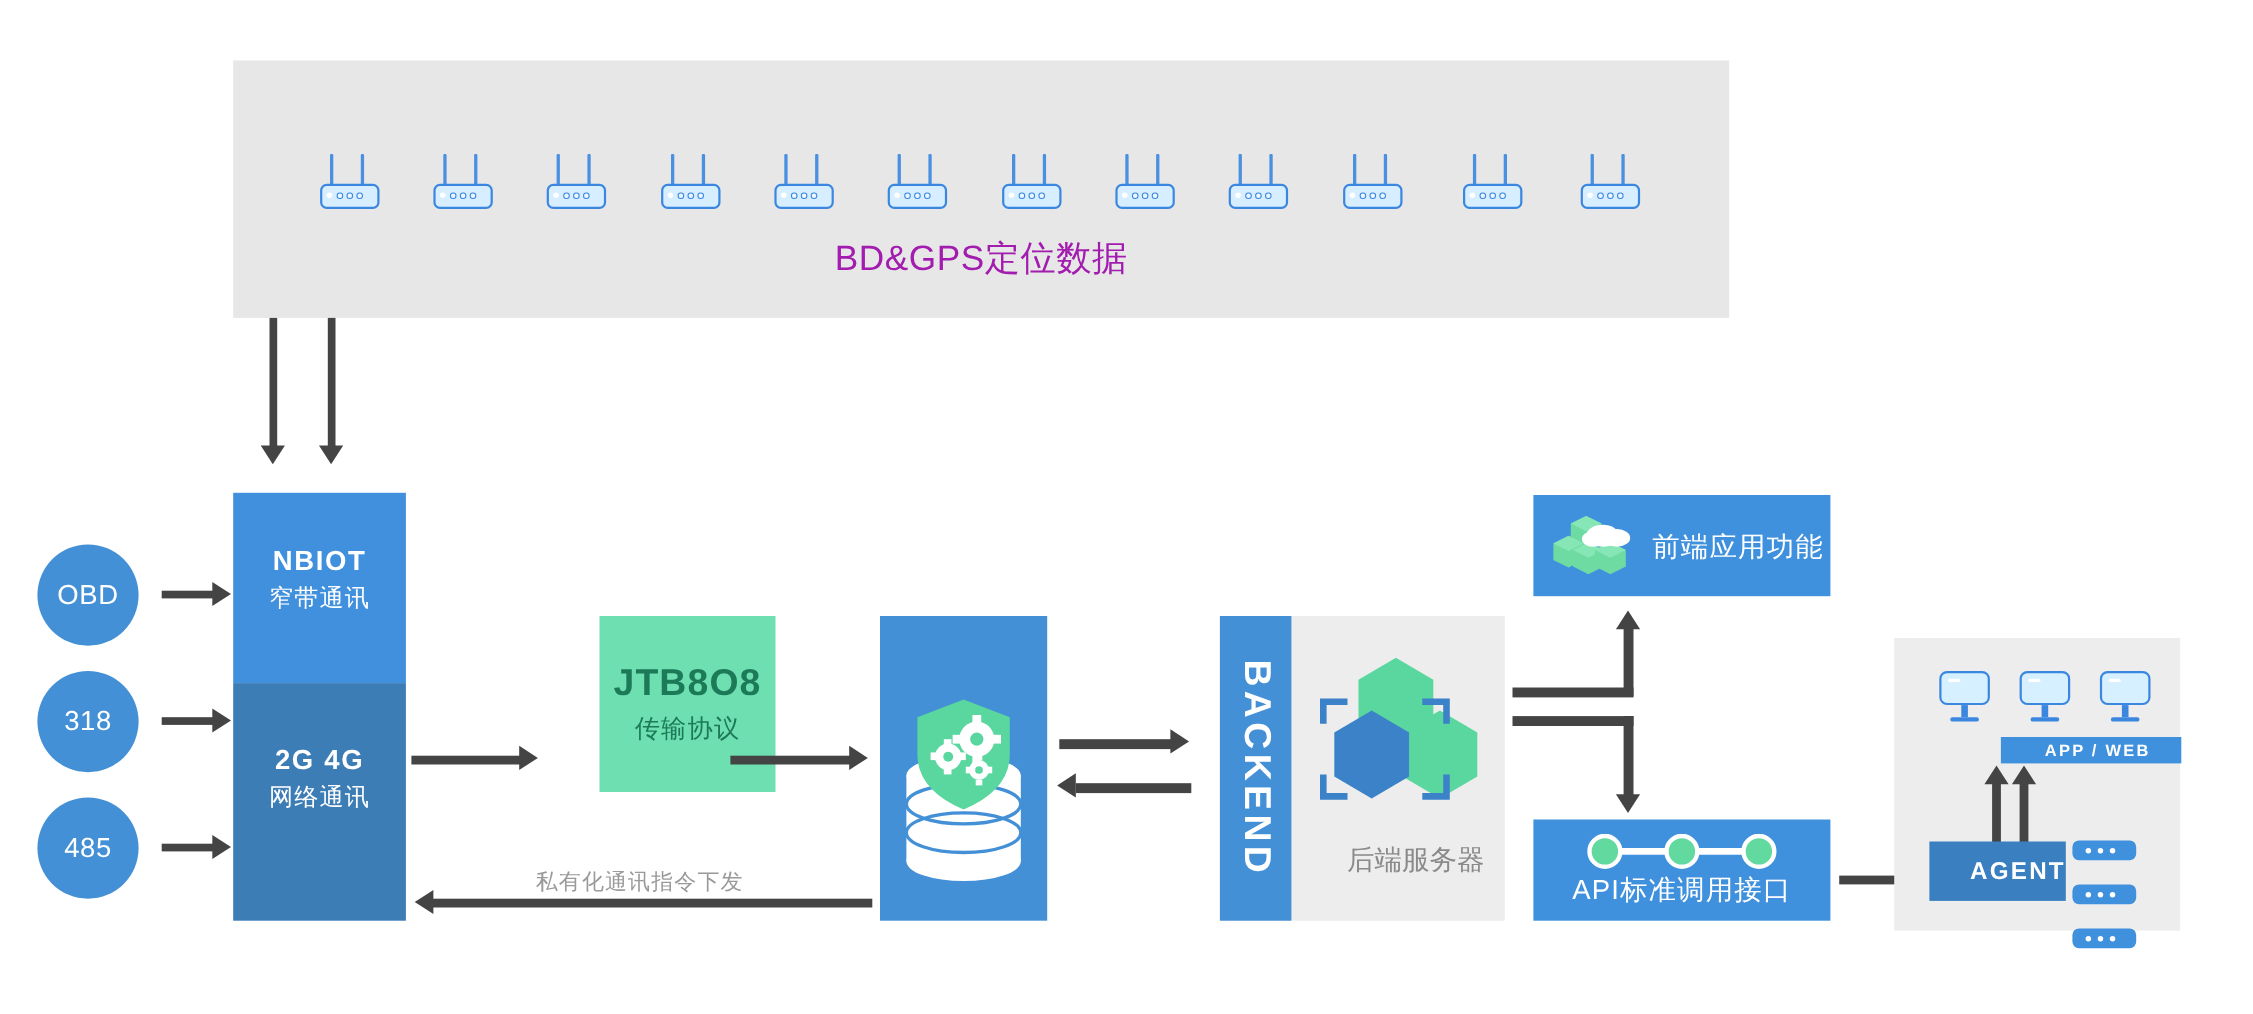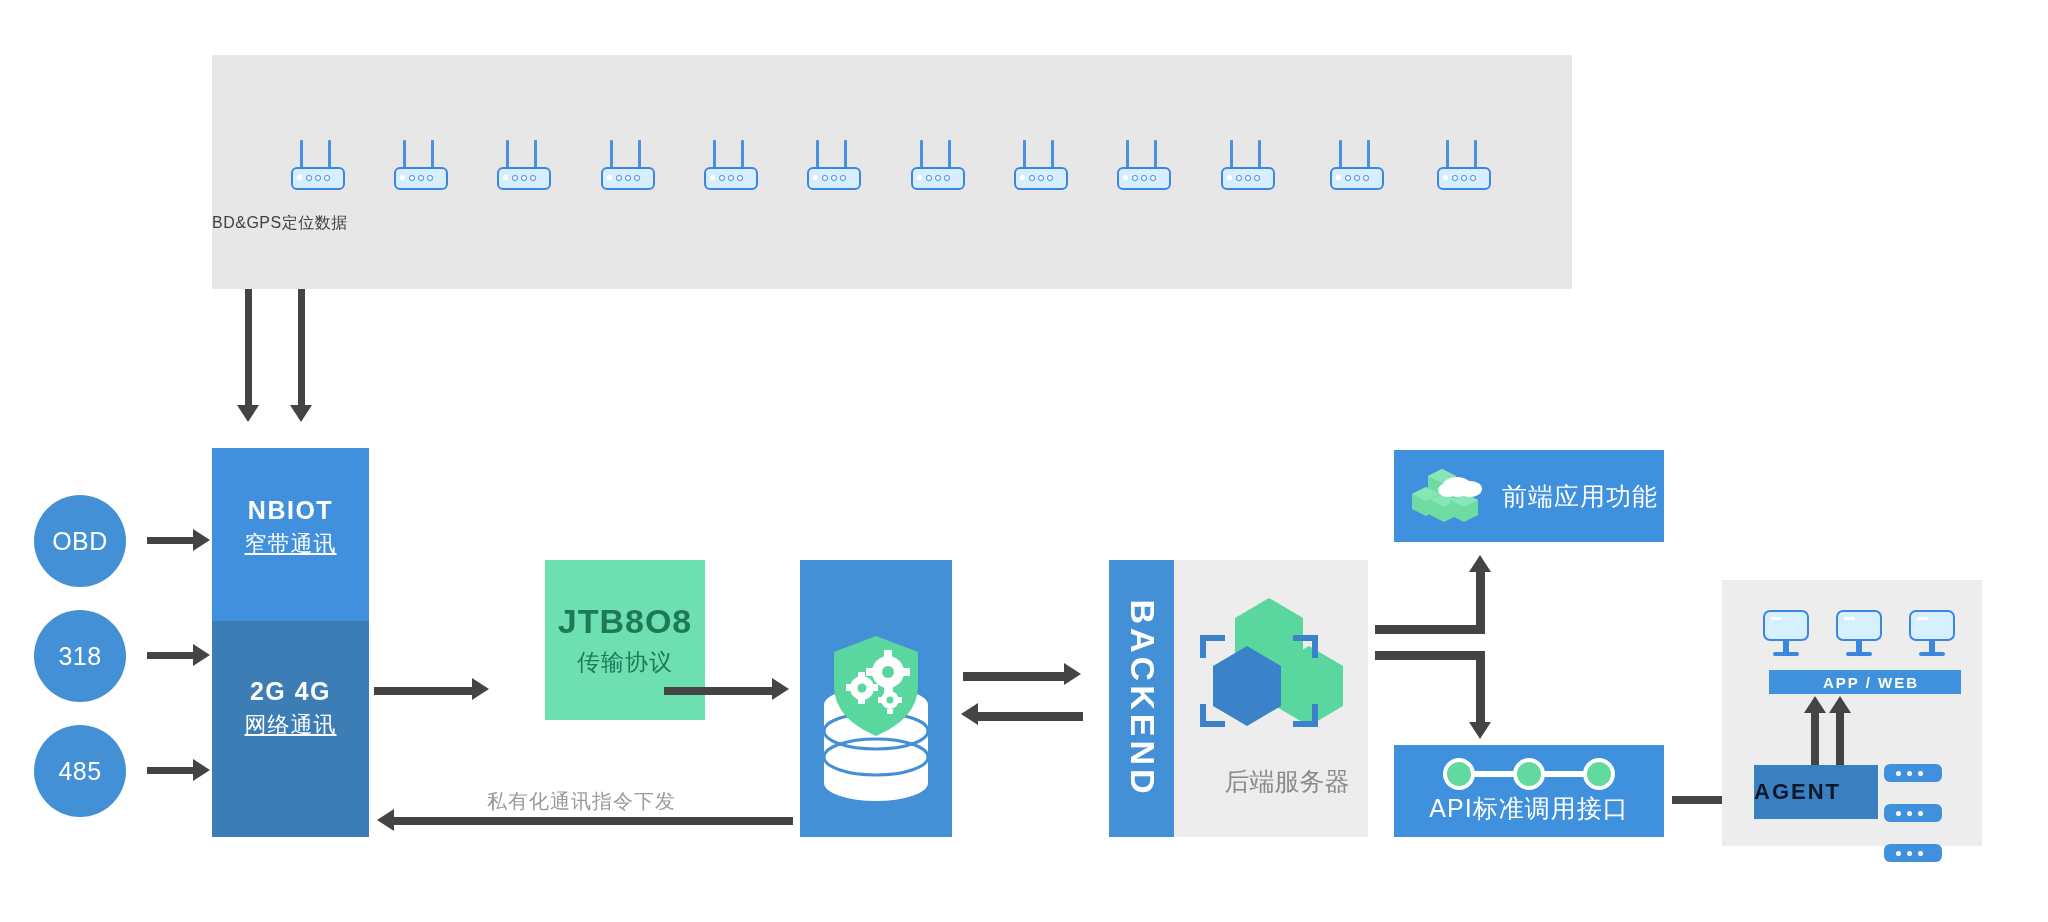--- a/index.html
+++ b/index.html
@@ -9,22 +9,22 @@
     width:2048px;height:922px;position:relative;overflow:hidden;
   }
   #stage{position:absolute;left:0;top:0;width:2048px;height:922px;}
   .abs{position:absolute;box-sizing:border-box;}
 
   
   .gray-band{
     background:#e7e7e7;
   }
   .band-label{
-    color:#404040;font-size:16px;letter-spacing:.5px;
-    text-align:left;width:100%;
+    color:#a21caf;font-size:32px;letter-spacing:.5px;
+    text-align:center;width:100%;
   }
 
   
   .router{position:absolute;}
   .router .ant{
     position:absolute;width:3px;height:28px;background:#4a90e2;border-radius:1px;
   }
   .router .ant.l{left:9px;top:0;}
   .router .ant.r{left:37px;top:0;}
   .router .body{
@@ -55,21 +55,21 @@
   .circ{
     border-radius:50%;background:#4490d6;color:#ffffff;
     display:flex;align-items:center;justify-content:center;
     font-size:25px;letter-spacing:.5px;
   }
 
   
   .nb-top{background:#4090dd;color:#fff;}
   .nb-bot{background:#3d7db5;color:#fff;}
   .nb-en{font-size:25px;font-weight:bold;letter-spacing:1.5px;text-align:center;}
-  .nb-cn{font-size:22px;text-align:center;margin-top:4px;letter-spacing:1px;text-decoration:underline;}
+  .nb-cn{font-size:22px;text-align:center;margin-top:4px;letter-spacing:1px;}
 
   
   .proto{
     background:#6ddfb1;display:flex;flex-direction:column;
     align-items:center;justify-content:center;
   }
   .proto .en{color:#1d7a58;font-size:34px;font-weight:bold;letter-spacing:1px;}
   .proto .cn{color:#1d7a58;font-size:23px;margin-top:6px;letter-spacing:1px;}
 
   
@@ -98,22 +98,22 @@
   .monitor .scr .dash{
     position:absolute;left:6px;top:5px;width:11px;height:3px;background:#ffffff;border-radius:2px;
   }
   .monitor .neck{position:absolute;left:20px;top:31px;width:6px;height:11px;background:#3b87e0;}
   .monitor .base{position:absolute;left:10px;top:42px;width:26px;height:4px;background:#3b87e0;border-radius:2px;}
   .appweb{
     background:#3f90dd;color:#ffffff;font-size:15px;font-weight:bold;letter-spacing:2px;
     display:flex;align-items:center;justify-content:center;
   }
   .agent-box{
-    background:#3a7fc0;color:#0f172a;font-size:22px;font-weight:bold;letter-spacing:2px;
-    display:flex;align-items:center;justify-content:flex-start;
+    background:#3a7fc0;color:#ffffff;font-size:22px;font-weight:bold;letter-spacing:2px;
+    display:flex;align-items:center;justify-content:flex-end;
   }
   .srvstrip{background:#3f90dd;border-radius:6px;position:relative;}
   .srvstrip i{
     position:absolute;top:7px;width:5px;height:5px;border-radius:50%;background:#ffffff;
   }
   .srvstrip i.a{left:12px;} .srvstrip i.b{left:23px;} .srvstrip i.c{left:34px;}
 
   .cmd-label{color:#9a9a9a;font-size:20px;letter-spacing:1px;white-space:nowrap;}
 </style>
 </head>
@@ -443,21 +443,21 @@
     <span class="base"></span>
   </div>
   <div class="monitor" style="left:1909px;top:610px;width:46px;height:46px;">
     <span class="scr">
         <i class="dash"></i>
       </span>
     <span class="neck"></span>
     <span class="base"></span>
   </div>
 
-  <div class="abs appweb" style="left:1769px;top:670px;width:192px;height:24px;padding-left:12px;">
+  <div class="abs appweb" style="left:1819px;top:670px;width:164px;height:24px;padding-left:12px;">
     <span>APP / WEB</span>
   </div>
 
   <div>
     <span class="arrow-shaft abs" style="left:1811px;top:710px;width:8px;height:62px;"></span>
     <span class="arrow-head ah-up abs" style="left:1804px;top:696px;"></span>
   </div>
   <div>
     <span class="arrow-shaft abs" style="left:1836px;top:710px;width:8px;height:62px;"></span>
     <span class="arrow-head ah-up abs" style="left:1829px;top:696px;"></span>

